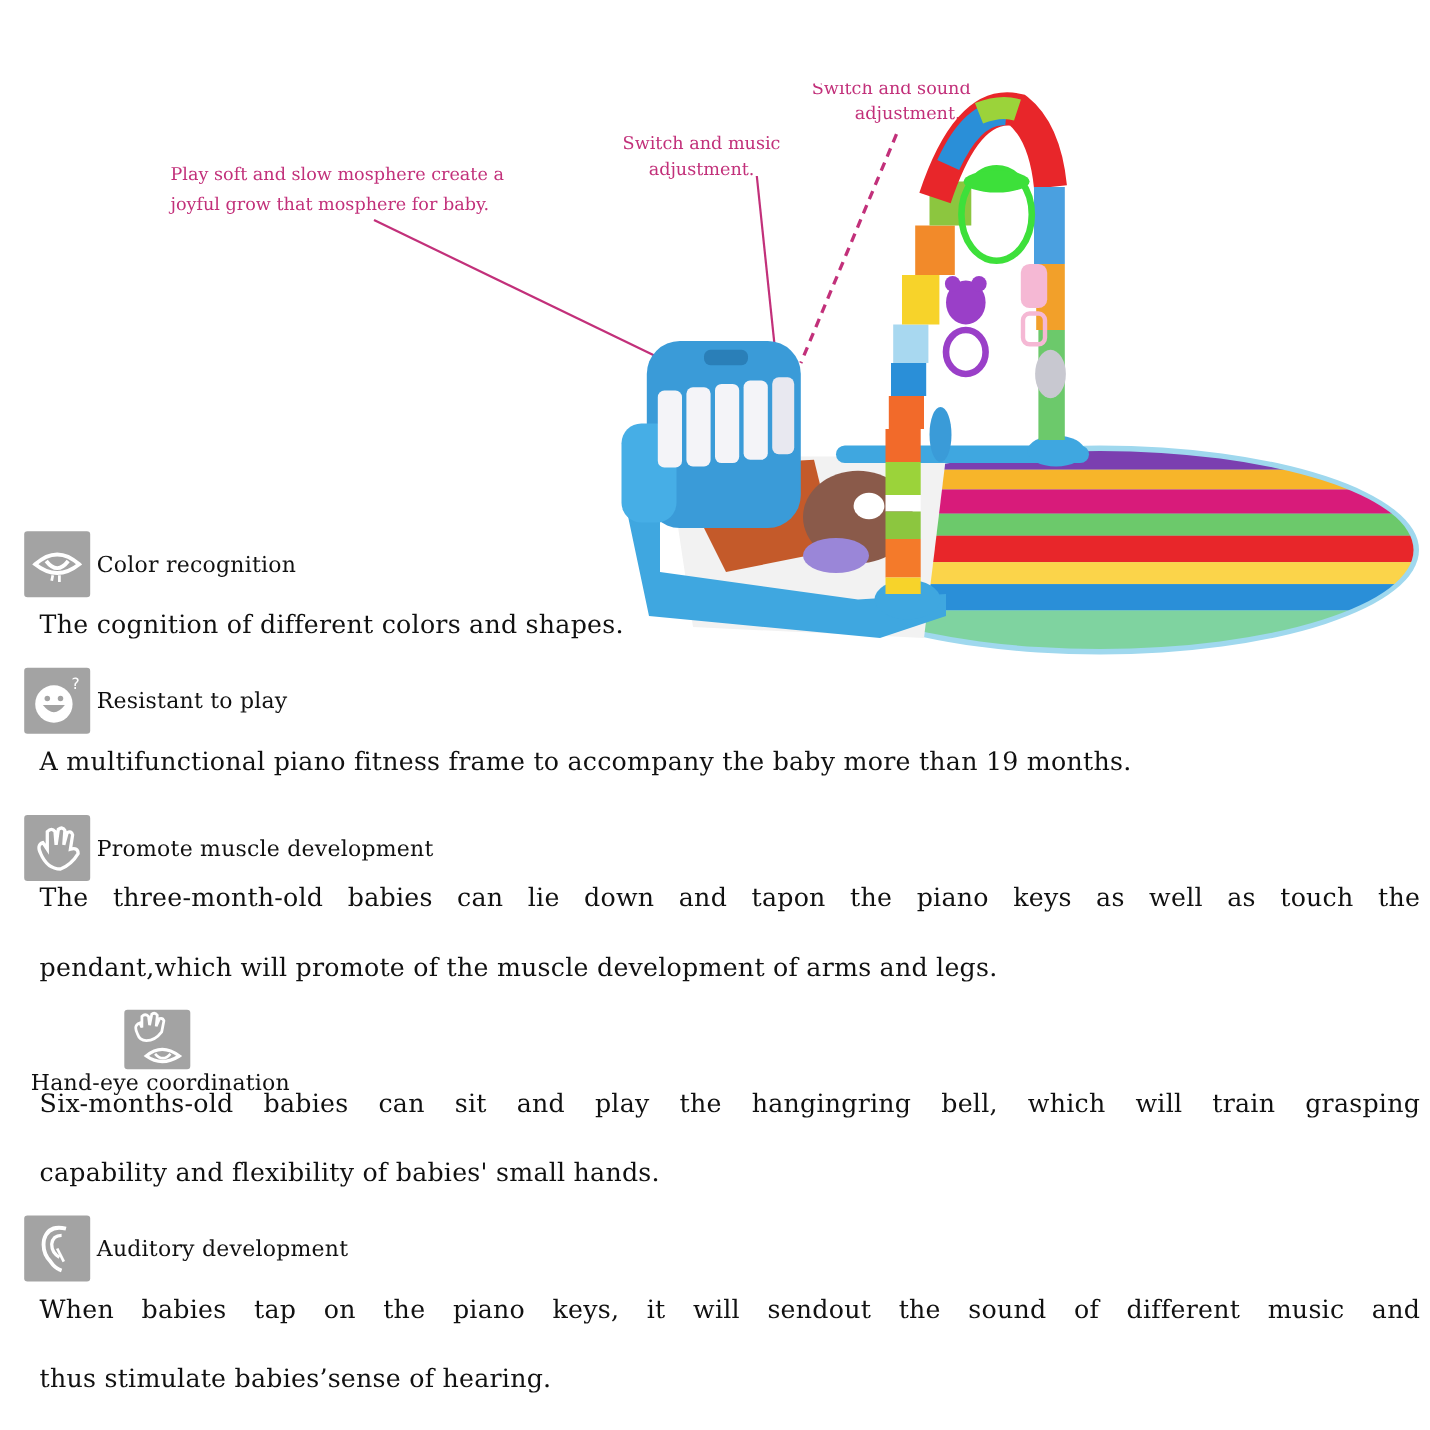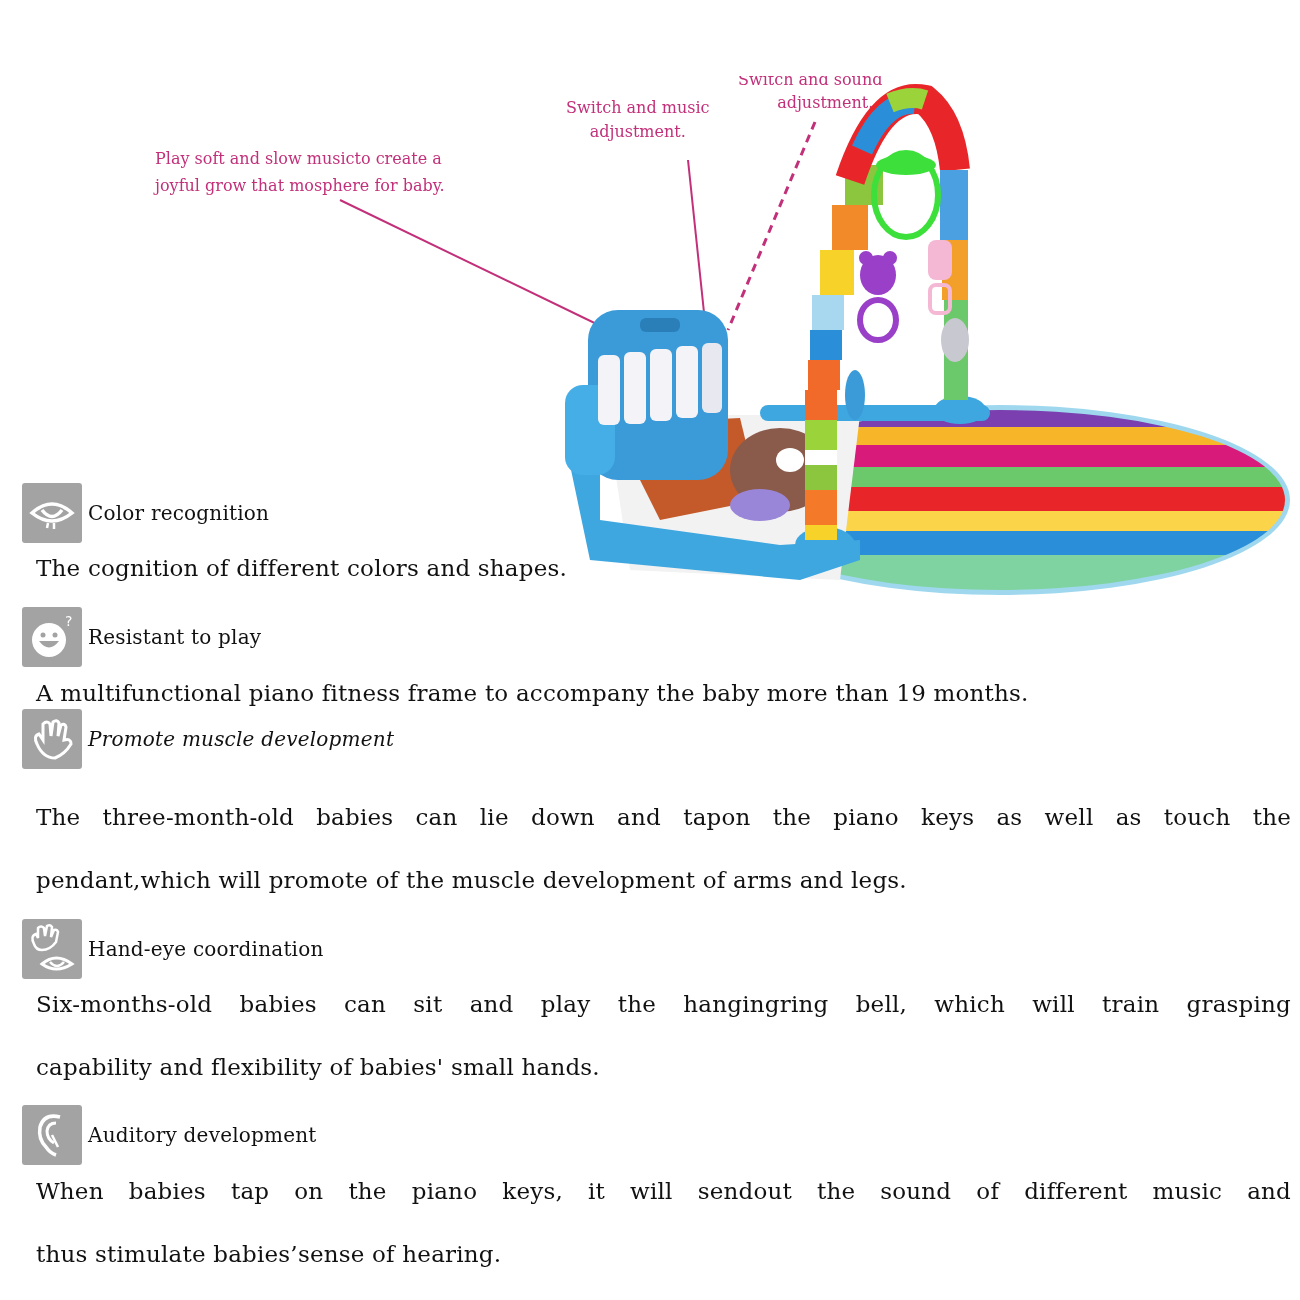--- a/index.html
+++ b/index.html
@@ -13,24 +13,24 @@
   .feature-head { position: absolute; left: 22px; height: 62px; display: flex; align-items: center; }
   .icon-box { width: 60px; height: 60px; background: #a3a3a3; border-radius: 3px; display: flex; align-items: center; justify-content: center; }
   .feature-title { font-size: 20px; margin-left: 6px; letter-spacing: 0.2px; }
   .body-line { position: absolute; left: 36px; font-size: 23px; white-space: nowrap; letter-spacing: 0.2px; }
   .justify { width: 1255px; text-align: justify; text-align-last: justify; }
 </style>
 </head>
 <body>
 
 <div class="callout left" style="left:155px; top:145px;">
-  <div>Play soft and slow musicto create a</div>
+  <div>Play soft and slow mosphere create a</div>
   <div>joyful grow that mosphere for baby.</div>
 </div>
-<div class="callout" style="left:566px; top:96px; line-height:24px;">
+<div class="callout" style="left:566px; top:118px; line-height:24px;">
   <div>Switch and music</div>
   <div>adjustment.</div>
 </div>
 <div class="callout" style="left:738px; top:68px; line-height:23px; clip-path: inset(8px 0 0 0);">
   <div>Switch and sound</div>
   <div style="margin-left:30px;">adjustment.</div>
 </div>
 
 <svg style="position:absolute; left:0; top:0;" width="1300" height="1300">
   <line x1="340" y1="200" x2="640" y2="345" stroke="#c2307a" stroke-width="2"></line>
@@ -137,32 +137,32 @@
       <circle cx="16" cy="23" r="2.5" fill="#a3a3a3"></circle>
       <circle cx="28" cy="23" r="2.5" fill="#a3a3a3"></circle>
       <path d="M12 29 Q22 42 32 29 Z" fill="#a3a3a3"></path>
       <text x="38" y="14" font-size="14" fill="#fff" font-family="DejaVu Sans, sans-serif">?</text>
     </svg>
   </div>
   <span class="feature-title">Resistant to play</span>
 </div>
 <div class="body-line" style="top:680px;">A multifunctional piano fitness frame to accompany the baby more than 19 months.</div>
 
-<div class="feature-head" style="top:708px;font-style:italic;">
+<div class="feature-head" style="top:740px;">
   <div class="icon-box">
     <svg width="50" height="50" viewBox="0 0 50 50">
       <path d="M10 30 Q6 22 12 20 L16 26 L16 10 Q20 6 23 10 L24 22 L26 8 Q30 5 32 9 L31 22 L34 11 Q38 9 39 13 L37 26 Q44 24 44 30 Q38 40 28 44 Q16 44 10 30 Z" fill="none" stroke="#fff" stroke-width="3"></path>
     </svg>
   </div>
   <span class="feature-title">Promote muscle development</span>
 </div>
 <div class="body-line justify" style="top:804px;">The three-month-old babies can lie down and tapon the piano keys as well as touch the</div>
 <div class="body-line" style="top:867px;text-align:center;">pendant,which will promote of the muscle development of arms and legs.</div>
 
-<div class="feature-head" style="top:918px;">
+<div class="feature-head" style="top:918px;flex-direction:column;">
   <div class="icon-box">
     <svg width="52" height="54" viewBox="0 0 52 54">
       <path d="M8 22 Q4 14 10 12 L12 16 L12 6 Q15 3 18 6 L19 14 L21 4 Q24 2 26 5 L25 15 L28 8 Q31 7 32 10 L30 20 Q24 28 16 28 Q10 28 8 22 Z" fill="none" stroke="#fff" stroke-width="2.5"></path>
       <path d="M16 42 Q30 30 46 42 Q30 52 16 42 Z" fill="none" stroke="#fff" stroke-width="3"></path>
       <path d="M24 40 Q31 48 38 40" fill="none" stroke="#fff" stroke-width="2.5"></path>
     </svg>
   </div>
   <span class="feature-title">Hand-eye coordination</span>
 </div>
 <div class="body-line justify" style="top:991px;">Six-months-old babies can sit and play the hangingring bell, which will train grasping</div>

